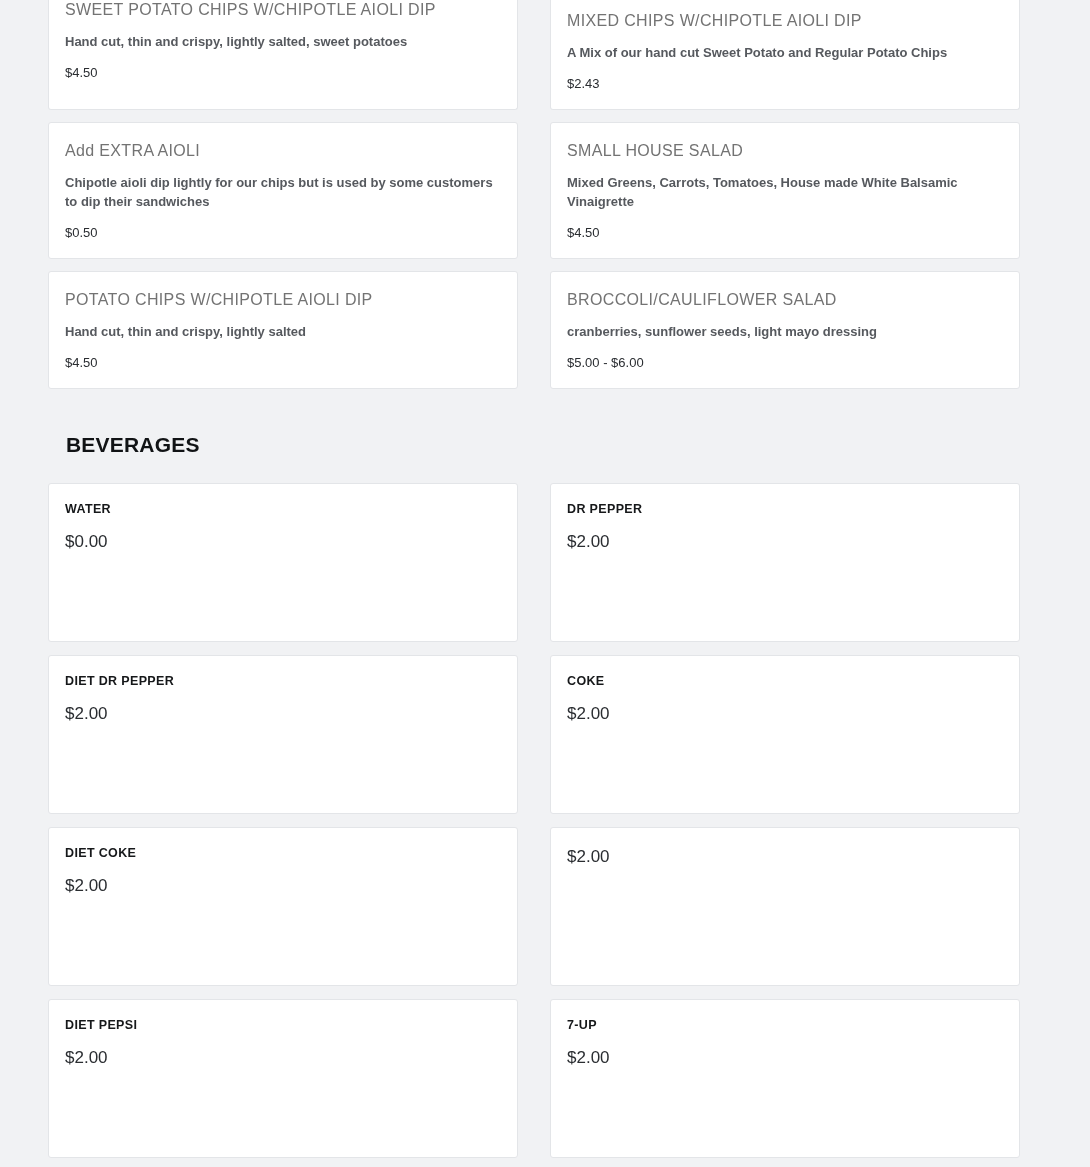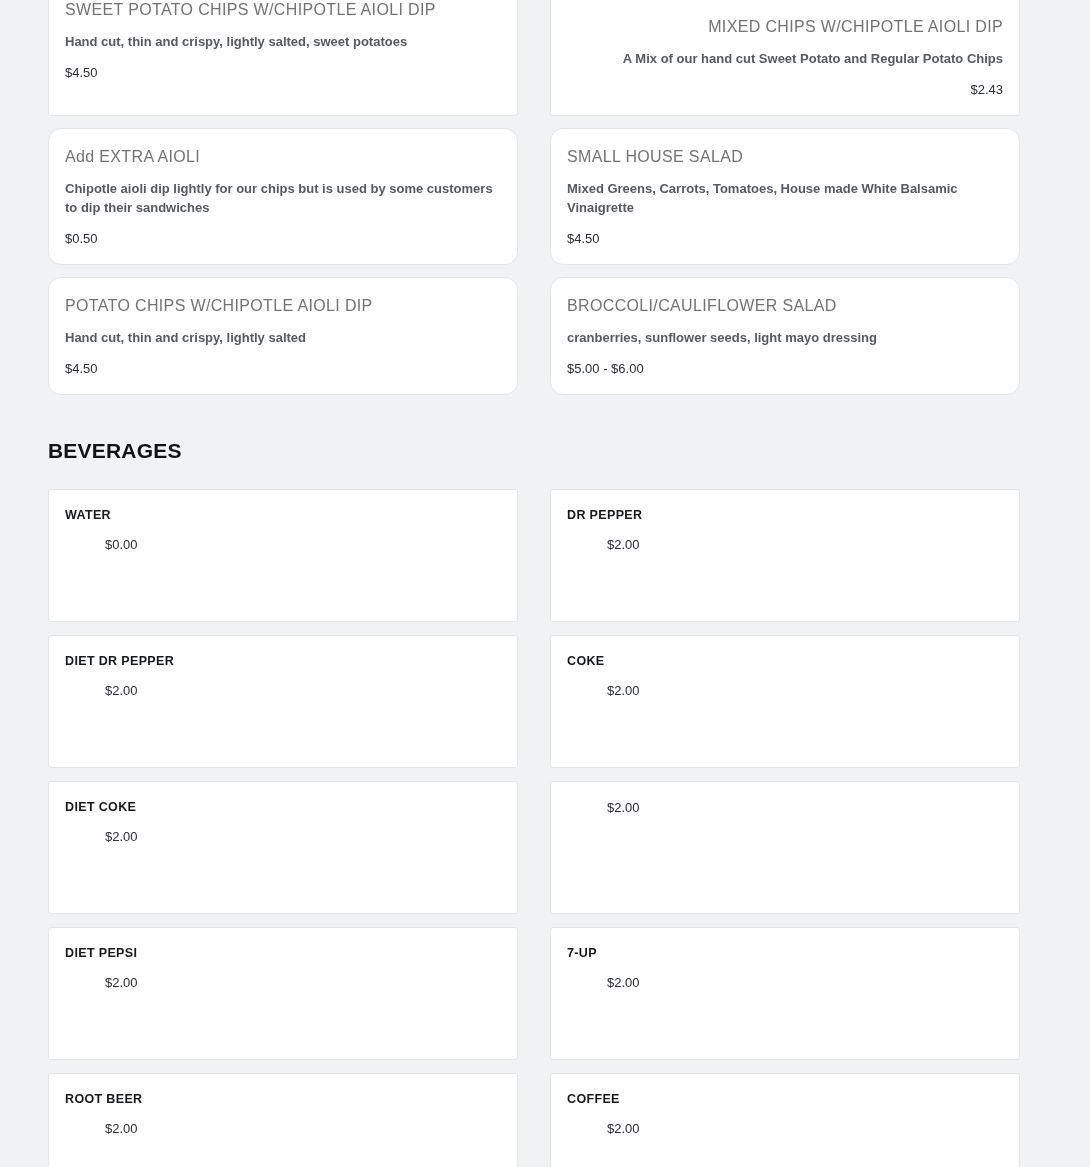--- a/index.html
+++ b/index.html
@@ -25,21 +25,21 @@
     grid-template-columns: 470px 470px;
     column-gap: 32px;
     row-gap: 12px;
     padding: 0 48px;
     width: 1090px;
   }
 
   .menu-card {
     background: #ffffff;
     border: 1px solid #e3e5e8;
-    border-radius: 13px;
+    border-radius: 3px;
     padding: 18px 16px 16px 16px;
     position: relative;
   }
 
   .card-title {
     font-size: 16px;
     font-weight: normal;
     letter-spacing: 0.35px;
     color: #737373;
     line-height: 1.2;
@@ -61,48 +61,47 @@
     color: #2a2d31;
     line-height: 1.3;
   }
 
   
   .section-heading {
     font-size: 21px;
     font-weight: bold;
     letter-spacing: 0.2px;
     color: #111315;
-    padding: 0 48px;
+    padding: 0 66px;
     margin-top: 44px;
     margin-bottom: 26px;
   }
 
   
   .bev-card {
     background: #ffffff;
     border: 1px solid #e3e5e8;
     border-radius: 3px;
     padding: 18px 16px 16px 16px;
-    height: 133px;
+    height: 159px;
   }
 
   .bev-title {
     font-size: 12.5px;
     font-weight: bold;
     letter-spacing: 0.35px;
     color: #16181a;
     line-height: 1.2;
     margin-bottom: 14px;
   }
 
   .bev-price {
-    font-size: 13px;
+    font-size: 17px;
     color: #2a2d31;
     line-height: 1.3;
-    margin-left: 40px;
   }
 
   .bev-grid {
     display: grid;
     grid-template-columns: 470px 470px;
     column-gap: 32px;
     row-gap: 13px;
     padding: 0 48px;
     width: 1090px;
   }
@@ -112,21 +111,21 @@
 
 <div class="page">
 
   <div class="card-grid">
 
     <div class="menu-card row-clipped-card" style="border-top:none;border-radius:0 0 3px 3px;padding-top:0;">
       <div class="card-title">SWEET POTATO CHIPS W/CHIPOTLE AIOLI DIP</div>
       <div class="card-desc">Hand cut, thin and crispy, lightly salted, sweet potatoes</div>
       <div class="card-price">$4.50</div>
     </div>
-    <div class="menu-card row-clipped-card" style="border-top:none;border-radius:0 0 3px 3px;padding-top:17px;text-align:right;">
+    <div class="menu-card row-clipped-card" style="border-top:none;border-radius:0 0 3px 3px;padding-top:11px;">
       <div class="card-title">MIXED CHIPS W/CHIPOTLE AIOLI DIP</div>
       <div class="card-desc">A Mix of our hand cut Sweet Potato and Regular Potato Chips</div>
       <div class="card-price">$2.43</div>
     </div>
 
     <div class="menu-card">
       <div class="card-title">Add EXTRA AIOLI</div>
       <div class="card-desc">Chipotle aioli dip lightly for our chips but is used by some customers to dip their sandwiches</div>
       <div class="card-price">$0.50</div>
     </div>

